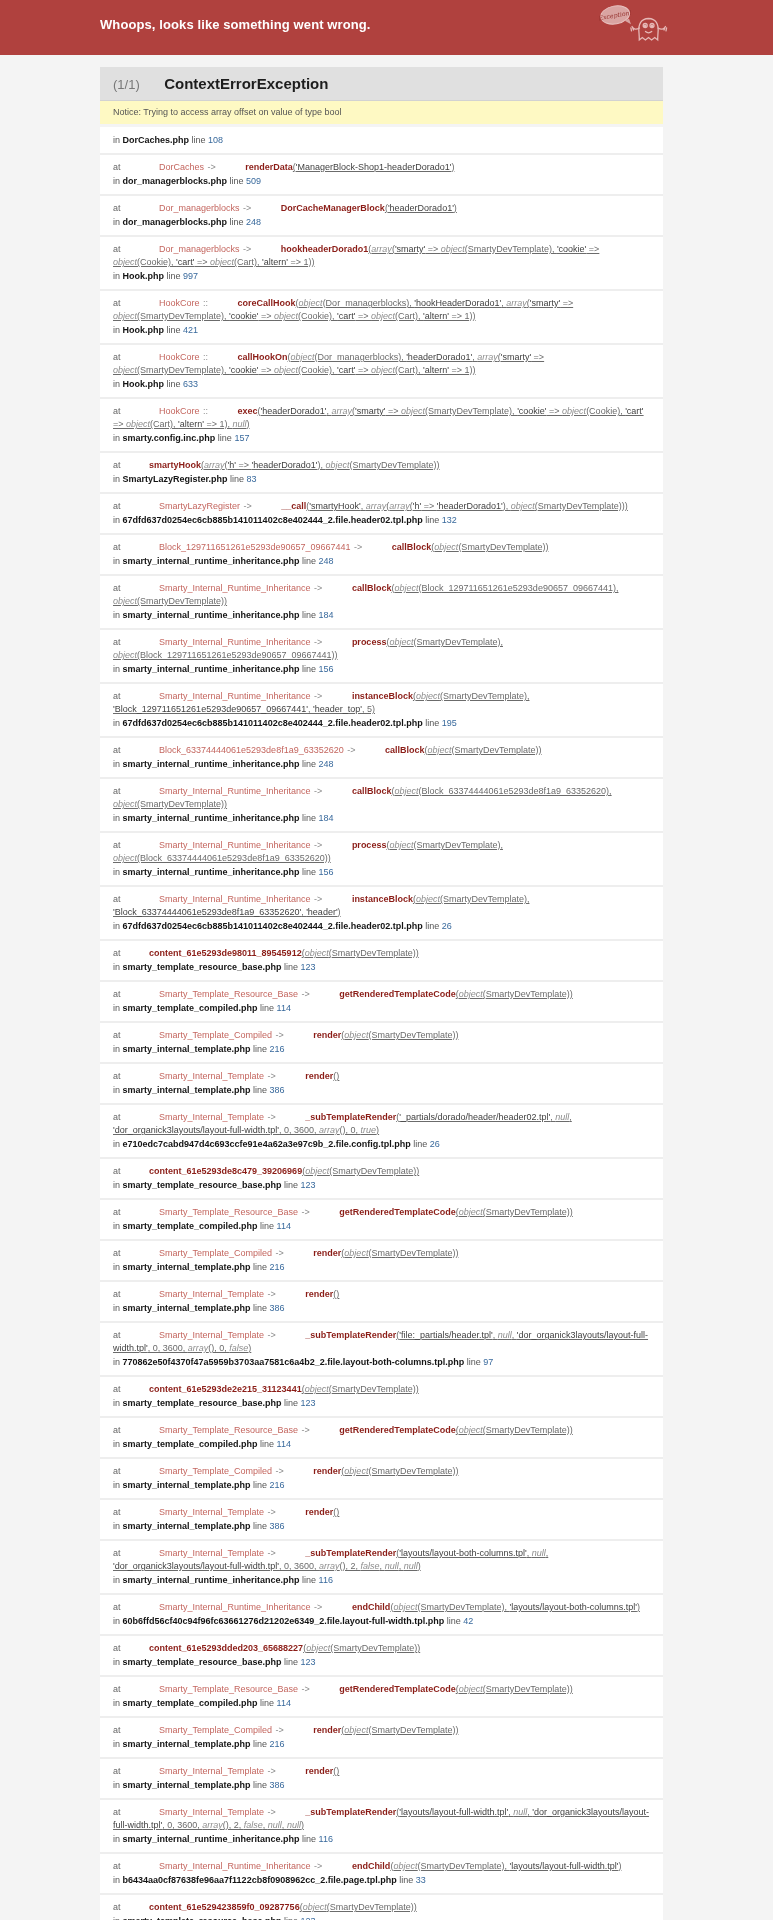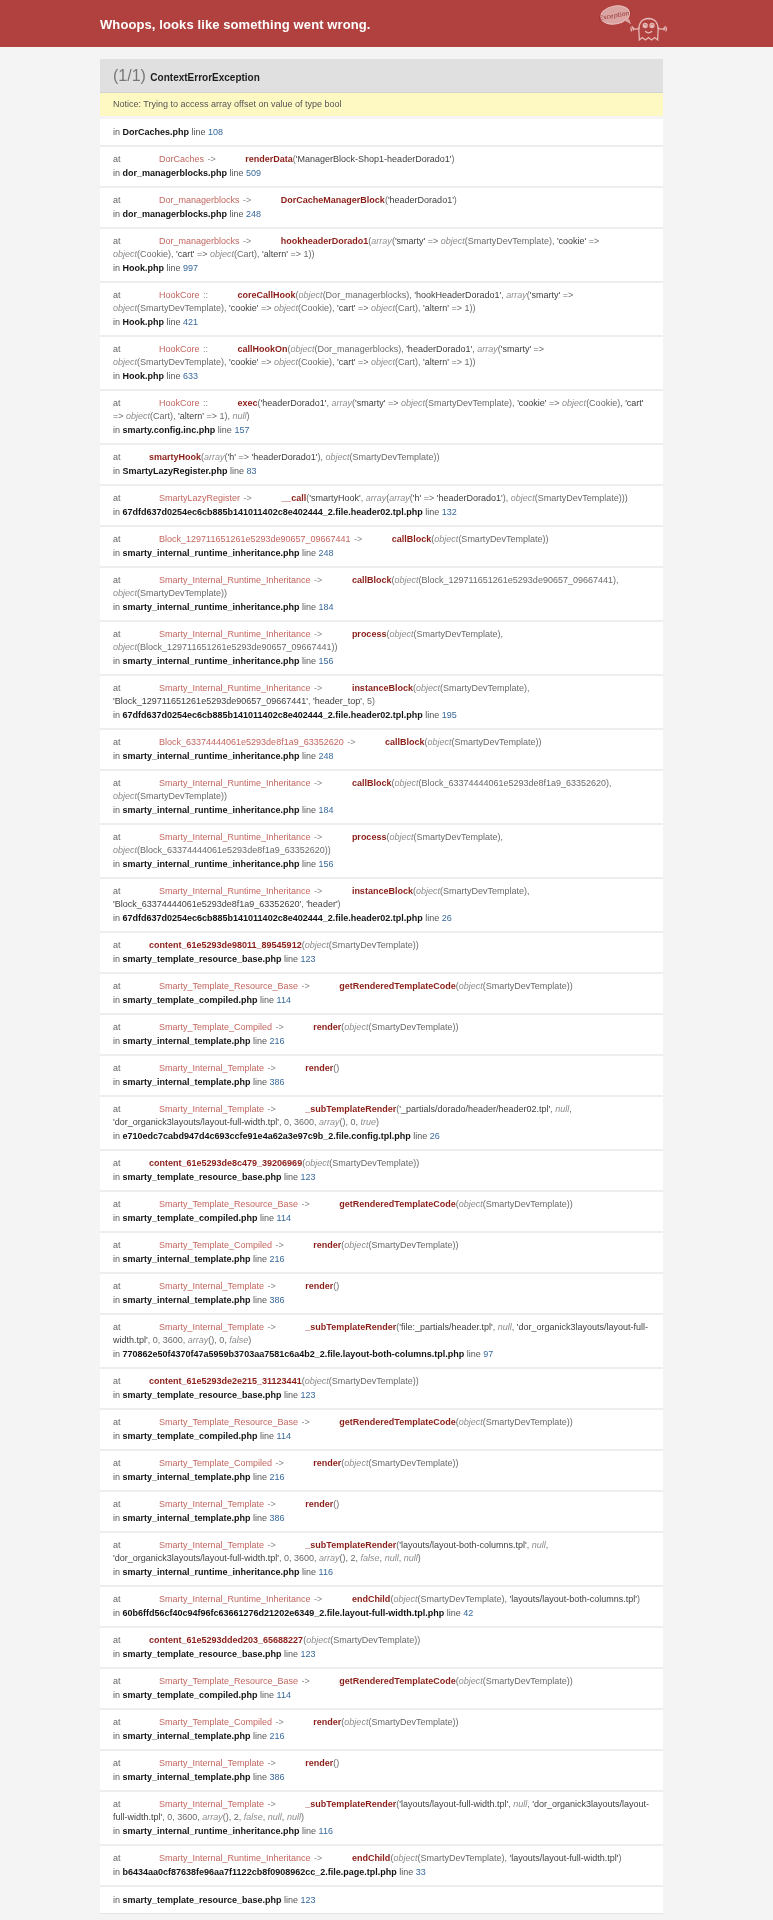--- a/index.html
+++ b/index.html
@@ -4,48 +4,48 @@
 <style>
   * { box-sizing: border-box; }
   html, body { margin:0; padding:0; }
   body {
     width:773px; height:1920px; overflow:hidden;
     background:#f4f4f4;
     font-family:"Liberation Sans", sans-serif;
     -webkit-font-smoothing:antialiased;
   }
   
-  .banner { position:relative; height:47px; background:#b0413e; }
+  .banner { position:relative; height:55px; background:#b0413e; }
   .banner h1 {
     margin:0; padding:17px 0 0 100px;
     font-size:13px; font-weight:bold; color:#ffffff; letter-spacing:.1px;
   }
   .ghost-wrap { position:absolute; top:2px; right:104px; width:70px; height:46px; }
   
   .wrap { margin:12px 110px 0 100px; width:563px; }
   .exc-head { background:#e0e0e0; padding:8px 13px 7px; border-bottom:1px solid #d2d2d2; }
-  .exc-count { color:#777; font-size:16px; font-weight:normal; margin-right:0; }
-  .exc-class { color:#1d1d1d; font-size:10px; font-weight:bold; }
+  .exc-count { color:#777; font-size:13px; font-weight:normal; margin-right:20px; }
+  .exc-class { color:#1d1d1d; font-size:15px; font-weight:bold; }
   .exc-msg {
     background:#fef9c3; padding:6px 13px 7px;
     font-size:9px; color:#555; margin-bottom:3px;
   }
   
   ol.trace { margin:0; padding:0; list-style:none; }
   .trace-row {
     background:#fff; border-bottom:2px solid #eeeeee;
     padding:6px 13px 6px; font-size:9px; line-height:13px; color:#4a4a4a;
   }
   .trace-row:last-child { border-bottom:1px solid #e4e4e4; }
   .call { word-wrap:break-word; }
   .at { color:#666; }
   .cls { color:#c4665f;margin-left:36px; }
   .sep { color:#8a8a8a; margin:0 1px; }
   .fn  { color:#8b1d17; font-weight:bold;padding-left:26px; }
-  .args { color:#6b6b6b; }
+  .args { color:#6b6b6b;text-decoration:underline; }
   .kw { font-style:italic; color:#8d8d8d; }
   .str { color:#3f3f3f; }
   .loc { color:#555; margin-top:1px; }
   .loc b { color:#141414; }
   .ln { color:#38699c; cursor:pointer; }
 </style>
 </head>
 <body>
 
 <header class="banner">
@@ -227,16 +227,17 @@
       </li>
       <li class="trace-row">
         <div class="call"><span class="at">at </span><span class="cls">Smarty_Internal_Template</span><span class="sep"> -&gt; </span><span class="fn">_subTemplateRender</span><span class="args">(<span class="str">'layouts/layout-full-width.tpl'</span>, <em class="kw">null</em>, <span class="str">'dor_organick3layouts/layout-full-width.tpl'</span>, 0, 3600, <em class="kw">array</em>(), 2, <em class="kw">false</em>, <em class="kw">null</em>, <em class="kw">null</em>)</span></div>
         <div class="loc">in <b>smarty_internal_runtime_inheritance.php</b> line <span class="ln">116</span></div>
       </li>
       <li class="trace-row">
         <div class="call"><span class="at">at </span><span class="cls">Smarty_Internal_Runtime_Inheritance</span><span class="sep"> -&gt; </span><span class="fn">endChild</span><span class="args">(<em class="kw">object</em>(SmartyDevTemplate), <span class="str">'layouts/layout-full-width.tpl'</span>)</span></div>
         <div class="loc">in <b>b6434aa0cf87638fe96aa7f1122cb8f0908962cc_2.file.page.tpl.php</b> line <span class="ln">33</span></div>
       </li>
       <li class="trace-row">
+        <div class="call"><span class="at">at </span><span class="fn">content_61e529423859f0_09287756</span><span class="args">(<em class="kw">object</em>(SmartyDevTemplate))</span></div>
         <div class="loc">in <b>smarty_template_resource_base.php</b> line <span class="ln">123</span></div>
       </li>
     </ol>
 </main>
 
 </body></html>

